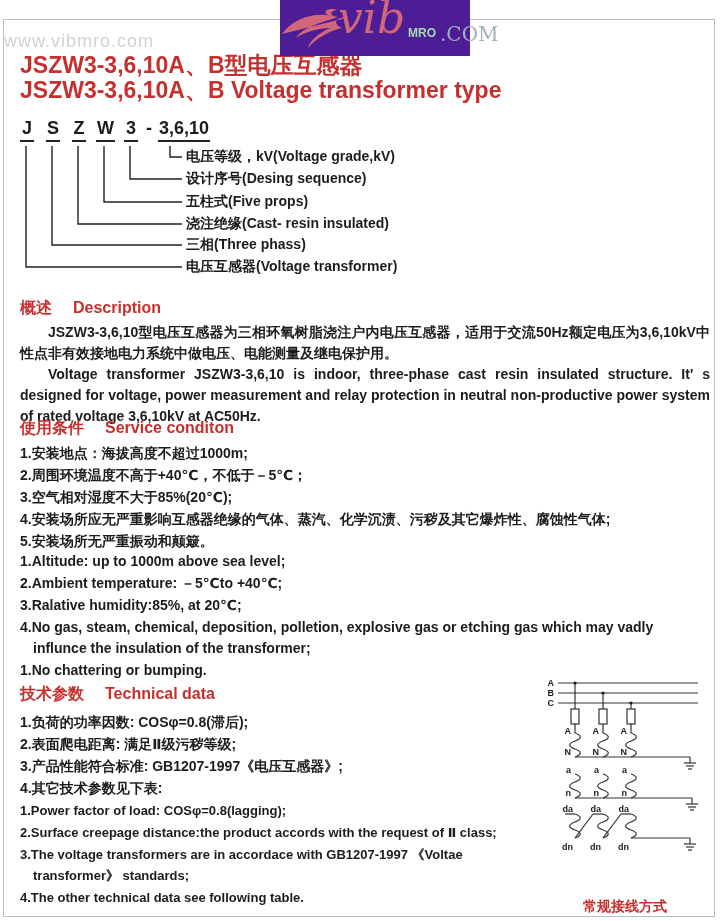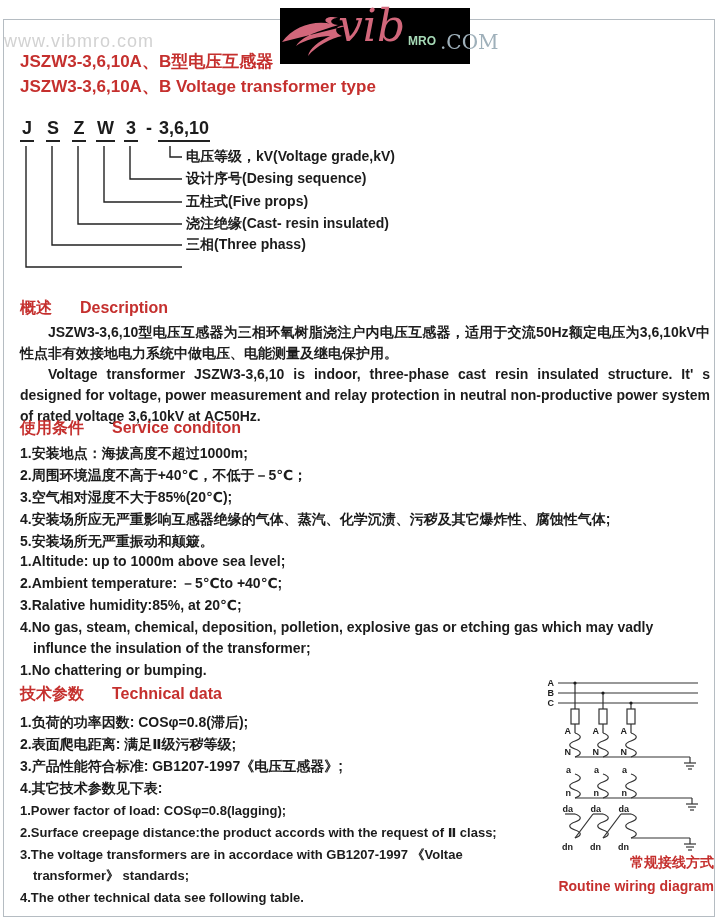--- a/index.html
+++ b/index.html
@@ -3,50 +3,50 @@
 <meta charset="utf-8">
 <style>
   html,body{margin:0;padding:0;background:#ffffff;}
   .page{
     position:relative;width:720px;height:921px;background:#ffffff;overflow:hidden;
     font-family:"Liberation Sans","DejaVu Sans",sans-serif;color:#1c1c1c;
   }
   .frame{position:absolute;left:3px;top:19px;right:5px;bottom:4px;border:1px solid #b5bcc2;z-index:1;}
   .watermark{position:absolute;left:4px;top:3px;font-size:18px;color:#d2d2d2;letter-spacing:1px;z-index:3;margin-top:28px;}
   
-  .logo{position:absolute;left:280px;top:8px;width:190px;height:56px;background:#000000;z-index:4;}
+  .logo{position:absolute;left:280px;top:0;width:190px;height:56px;background:#4c1d95;z-index:4;}
   .logo .swoosh{position:absolute;left:0;top:4px;}
   .logo .script{position:absolute;left:58px;top:-8px;font-family:"DejaVu Serif","Liberation Serif",serif;
     font-style:italic;font-size:44px;color:#d2677b;}
   .logo .mro{position:absolute;left:128px;top:26px;font-size:12px;font-weight:bold;color:#a6d9b6;}
   .logo .com{position:absolute;left:160px;top:22px;font-family:"DejaVu Serif","Liberation Serif",serif;
     font-size:20px;color:#9fb0ba;}
   
-  .title{position:absolute;left:20px;font-size:17px;font-weight:bold;color:#c5302e;z-index:2;white-space:nowrap;}
+  .title{position:absolute;left:20px;font-size:23px;font-weight:bold;color:#c5302e;z-index:2;white-space:nowrap;}
   .title.cn{top:50px;}
   .title.en{top:75px;}
   
   .desig{position:absolute;left:20px;top:118px;width:520px;height:168px;z-index:2;}
   .desig .ch{position:absolute;top:0;font-size:18px;font-weight:bold;text-align:center;
     border-bottom:2px solid #222;padding:0 1px 1px 1px;min-width:12px;}
   .desig .ch.nul{border-bottom:none;}
   .desig svg{position:absolute;left:0;top:28px;}
   .desig .lbl{position:absolute;left:166px;font-size:14px;font-weight:bold;white-space:nowrap;}
   
   .sechead{position:absolute;left:20px;font-size:16px;font-weight:bold;color:#c5302e;z-index:2;white-space:nowrap;}
-  .sechead .en{margin-left:28px;}
+  .sechead .en{margin-left:21px;}
   .para{position:absolute;left:20px;width:690px;font-size:14px;font-weight:bold;line-height:21px;
     text-align:justify;text-indent:28px;z-index:2;}
   .list{position:absolute;left:20px;z-index:2;font-size:14px;font-weight:bold;}
   .list .li{padding-left:13px;text-indent:-13px;line-height:21px;margin-bottom:1px;}
   .list.en13 .li{font-size:13px;}
   
   .wiring{position:absolute;left:536px;top:670px;width:178px;height:246px;z-index:2;}
   .wiring svg{position:absolute;left:4px;top:6px;}
-  .wiring .cap{position:absolute;width:100%;text-align:right;font-weight:bold;color:#c5302e;white-space:nowrap;}
+  .wiring .cap{position:absolute;width:100%;text-align:center;font-weight:bold;color:#c5302e;white-space:nowrap;margin-top:44px;}
   .wiring .cap.cn{top:184px;font-size:14px;}
   .wiring .cap.en{top:208px;font-size:14px;}
   svg text{font-family:"Liberation Sans","DejaVu Sans",sans-serif;font-weight:bold;fill:#1c1c1c;}
 </style>
 </head>
 <body>
 
 <div class="page">
   <div class="frame"></div>
 
@@ -84,20 +84,21 @@
         <path d="M32,0  V99 H162"></path>
         <path d="M6,0   V121 H162"></path>
       </g>
     </svg>
 
     <div class="lbl" style="top:30px">电压等级，kV(Voltage grade,kV)</div>
     <div class="lbl" style="top:52px">设计序号(Desing sequence)</div>
     <div class="lbl" style="top:75px">五柱式(Five props)</div>
     <div class="lbl" style="top:97px">浇注绝缘(Cast- resin insulated)</div>
     <div class="lbl" style="top:118px">三相(Three phass)</div>
+    <div class="lbl" style="top:140px">电压互感器(Voltage transformer)</div>
   </div>
 
   <div class="sechead" style="top:298px">
     <span>概述</span><span class="en">Description</span>
   </div>
   <div class="para" style="top:322px">JSZW3-3,6,10型电压互感器为三相环氧树脂浇注户内电压互感器，适用于交流50Hz额定电压为3,6,10kV中性点非有效接地电力系统中做电压、电能测量及继电保护用。</div>
   <div class="para" style="top:364px">Voltage transformer JSZW3-3,6,10 is indoor, three-phase cast resin insulated structure. It' s designed for voltage, power measurement and relay protection in neutral non-productive power system of rated voltage 3,6,10kV at AC50Hz.</div>
 
   <div class="sechead" style="top:418px">
     <span>使用条件</span><span class="en">Service conditon</span>

